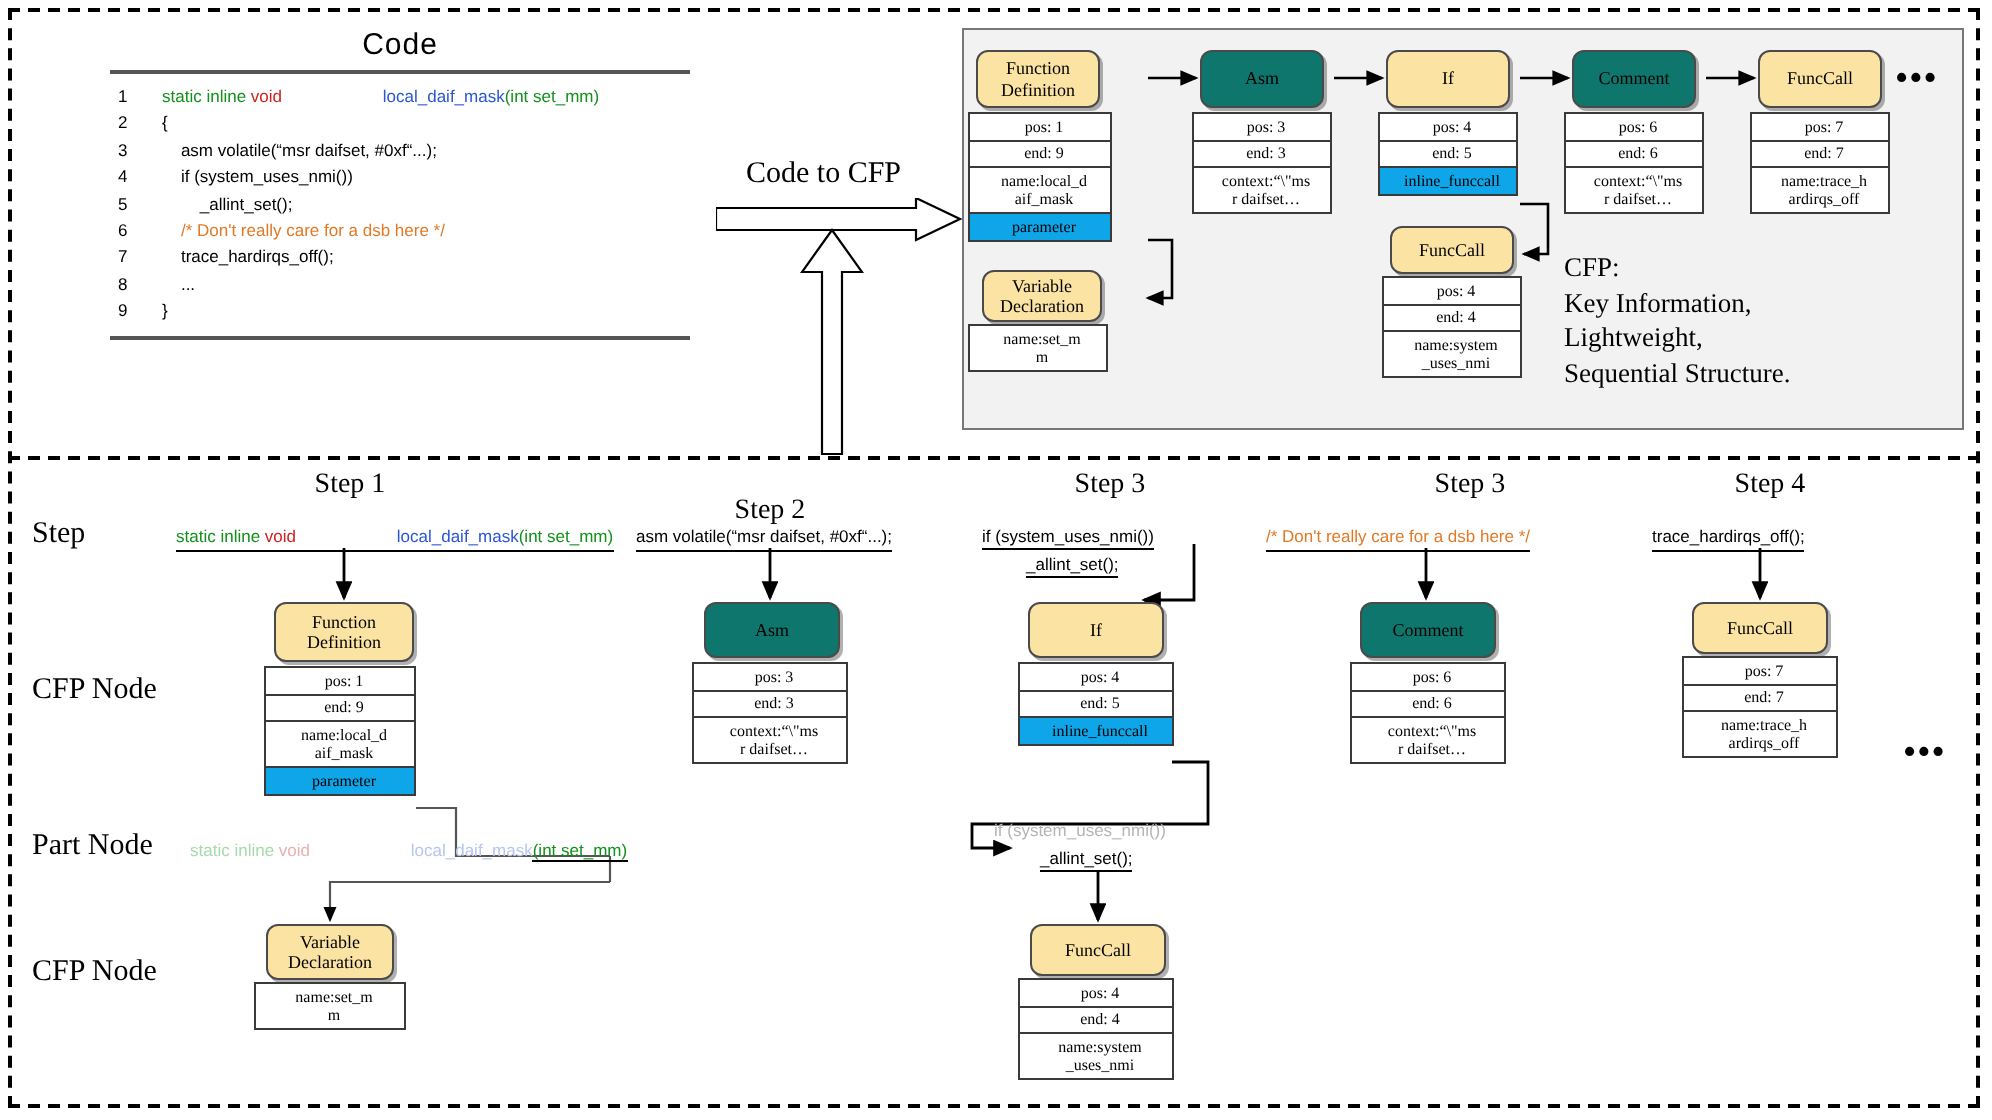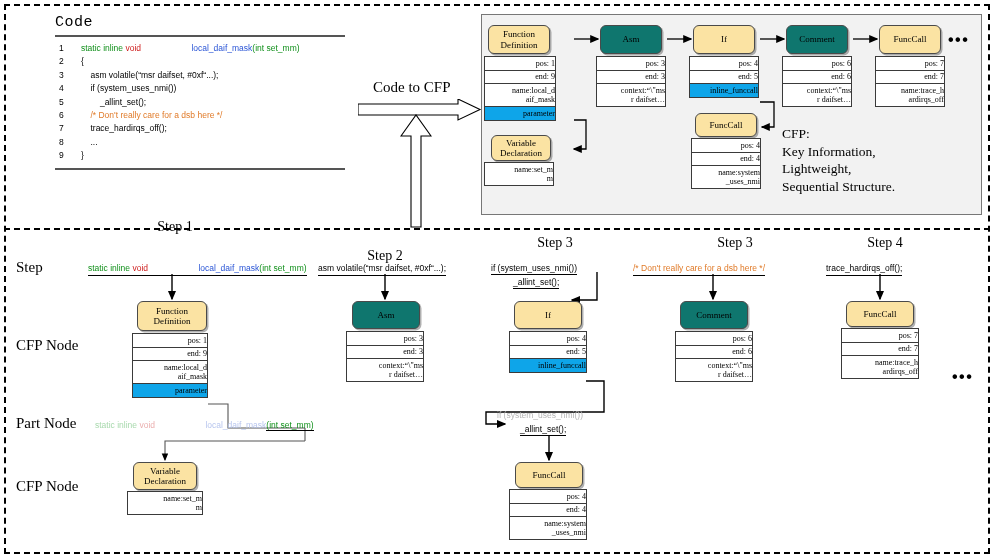--- a/index.html
+++ b/index.html
@@ -7,21 +7,21 @@
        font-family:"Liberation Serif",serif;color:#000;}
 
   .fig{position:absolute;left:4px;top:4px;width:986px;height:550px;
        border:2px dashed #000;box-sizing:border-box;}
 
   .divider{position:absolute;left:4px;top:228px;width:986px;height:0;
            border-top:2px dashed #000;}
 
   
   .code-panel{position:absolute;left:55px;top:14px;width:290px;}
-  .code-title{text-align:left;font-size:15px;font-family:Liberation Mono, monospace;
+  .code-title{text-align:center;font-size:15px;font-family:Liberation Sans, sans-serif;
               letter-spacing:.5px;}
   .code-box{margin-top:4px;border-top:2px solid #555;border-bottom:2px solid #555;
             padding:5px 0 5px 0;}
   .code-row{display:flex;font-family:"Liberation Sans",sans-serif;font-size:8.5px;
             line-height:13.4px;white-space:pre;}
   .ln{width:22px;text-align:left;color:#000;flex:none;padding-left:4px;}
   .ctext{flex:1;}
   .kw-green{color:#11901b;}
   .kw-red{color:#cf2020;margin-top:45px;}
   .kw-blue{color:#2a55d6;margin-left:48px;}
@@ -43,21 +43,21 @@
   .node{position:absolute;box-sizing:border-box;border:1.2px solid #4a4a4a;
         border-radius:6px;text-align:center;font-family:"Liberation Serif",serif;
         font-size:9px;line-height:10.5px;display:flex;align-items:center;
         justify-content:center;box-shadow:1.5px 1.5px 0 rgba(80,80,80,.45);}
   .node.yellow{background:#fbe3a3;}
   .node.green{background:#0f766e;}
 
   .attrs{position:absolute;box-sizing:border-box;}
   .attr{box-sizing:border-box;border:1px solid #3a3a3a;border-top:none;
         background:#fff;font-family:"Liberation Serif",serif;font-size:8px;
-        line-height:9.6px;padding:1.5px 0 1.5px 4px;text-align:right;}
+        line-height:9.6px;padding:1.5px 0 1.5px 4px;text-align:center;}
   .attr.first{border-top:1px solid #3a3a3a;}
   .attr.purple{background:#0ea5e9;}
 
   .cfp-text{position:absolute;font-family:"Liberation Serif",serif;font-size:13.5px;
             line-height:17.5px;}
   .dots{position:absolute;font-size:16px;letter-spacing:1.5px;font-weight:bold;
         font-family:"Liberation Sans",sans-serif;}
 
   svg.ov{position:absolute;left:0;top:0;overflow:visible;pointer-events:none;}
 
@@ -190,21 +190,21 @@
       <div>Sequential Structure.</div>
     </div>
   </div>
 </div>
 
 <div class="rowlabel" style="left:16px;top:259px;">Step</div>
 <div class="rowlabel" style="left:16px;top:337px;">CFP Node</div>
 <div class="rowlabel" style="left:16px;top:415px;">Part Node</div>
 <div class="rowlabel" style="left:16px;top:478px;">CFP Node</div>
 
-<div class="steplabel" style="left:120px;top:219px;width:110px;">Step 1</div>
+<div class="steplabel" style="left:120px;top:235px;width:110px;">Step 1</div>
 <div class="steplabel" style="left:330px;top:248px;width:110px;">Step 2</div>
 <div class="steplabel" style="left:500px;top:235px;width:110px;">Step 3</div>
 <div class="steplabel" style="left:680px;top:235px;width:110px;">Step 3</div>
 <div class="steplabel" style="left:830px;top:235px;width:110px;">Step 4</div>
 
 <div class="dots" style="left:952px;top:368px;">•••</div>
 
 <svg class="ov" style="left:0;top:0;" width="996" height="560">
   <defs>
     <marker id="ah2" markerWidth="7" markerHeight="7" refX="6" refY="3" orient="auto">

